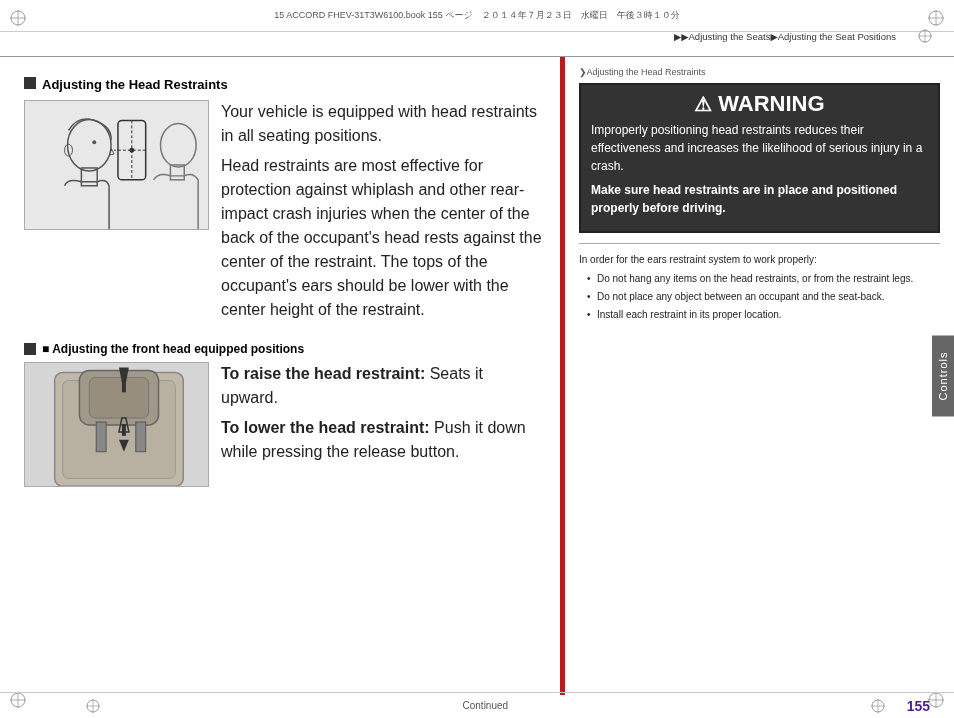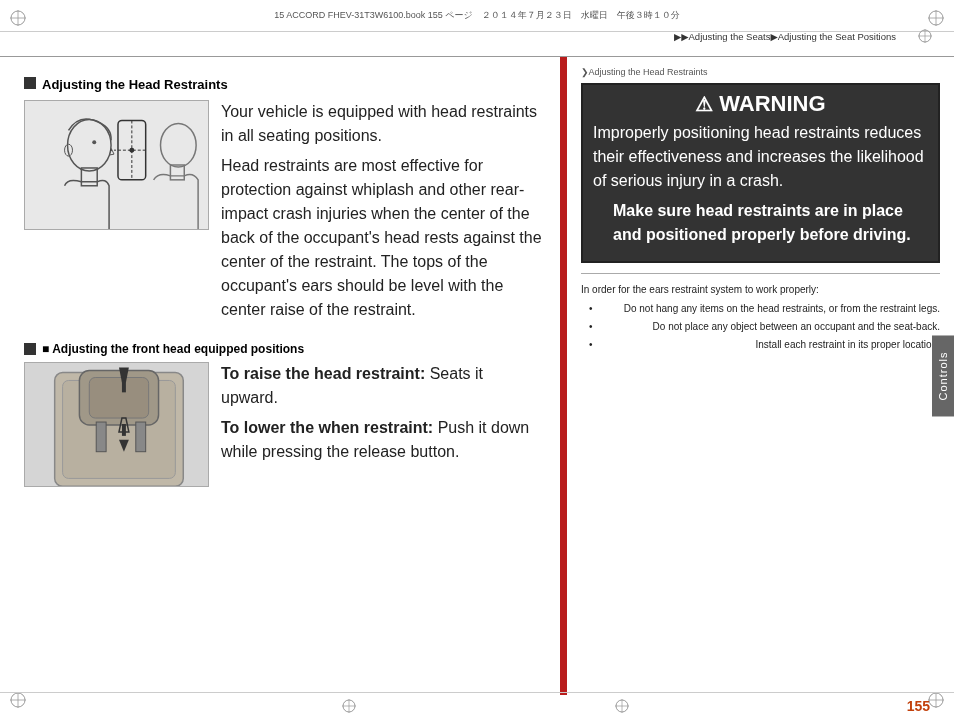--- a/index.html
+++ b/index.html
@@ -58,21 +58,21 @@
     
     .left-column {
       width: 560px;
       padding: 16px 16px 10px 24px;
       position: relative;
     }
 
     
     .right-column {
       width: 394px;
-      border-left: 7px solid #b91c1c;
+      border-left: 5px solid #b91c1c;
       padding: 10px 14px 10px 14px;
       position: relative;
     }
 
     
     .section-heading {
       display: flex;
       font-size: 13px;
       font-weight: bold;
       margin-bottom: 8px;
@@ -147,32 +147,31 @@
       margin-bottom: 4px;
       gap: 6px;
     }
 
     .warning-triangle {
       color: #fff;
       font-size: 20px;
     }
 
     .warning-text {
-      font-size: 16px;
+      font-size: 12px;
       line-height: 1.5;
       color: #fff;
     }
 
     .warning-text p {
       margin-bottom: 6px;
     }
 
     .warning-text .bold-text {
       font-weight: bold;
-      margin-left: 20px;
     }
 
     
     .info-section {
       font-size: 10px;
       line-height: 1.5;
       color: #222;
       border-top: 1px solid #aaa;
       padding-top: 8px;
     }
@@ -184,21 +183,20 @@
     .info-list {
       list-style: none;
       padding-left: 8px;
     }
 
     .info-list li {
       position: relative;
       padding-left: 10px;
       margin-bottom: 3px;
       font-size: 10px;
-      text-align: right;
     }
 
     .info-list li::before {
       content: '•';
       position: absolute;
       left: 0;
     }
 
     
     .right-breadcrumb {
@@ -227,21 +225,21 @@
     .footer-continued {
       font-size: 10px;
       color: #555;
       text-align: center;
       flex: 1;
     }
 
     .footer-page-number {
       font-size: 14px;
       font-weight: bold;
-      color: #c2410c;
+      color: #4c1d95;
     }
 
     .two-column-layout {
       display: flex;
       gap: 12px;
       margin-bottom: 10px;
     }
 
     .column-left {
       flex: 0 0 185px;
@@ -356,21 +354,21 @@
               <path d="M130,80 Q135,72 147,76 L161,76 Q170,72 175,80 L175,130" fill="none" stroke="#777" stroke-width="1.5"></path>
 
               <line x1="86" y1="50" x2="94" y2="50" stroke="#333" stroke-width="1" stroke-dasharray="2,2"></line>
             </svg>
           </div>
         </div>
 
         <div class="column-right">
           <div class="text-block">
             <p>Your vehicle is equipped with head restraints in all seating positions.</p>
-            <p>Head restraints are most effective for protection against whiplash and other rear-impact crash injuries when the center of the back of the occupant's head rests against the center of the restraint. The tops of the occupant's ears should be level with the center raise of the restraint.</p>
+            <p>Head restraints are most effective for protection against whiplash and other rear-impact crash injuries when the center of the back of the occupant's head rests against the center of the restraint. The tops of the occupant's ears should be lower with the center height of the restraint.</p>
           </div>
         </div>
       </div>
 
       <div class="sub-section-heading">
         <span class="heading-square"></span>
         <span style="font-size:12px;font-weight:bold;">■ Adjusting the front head equipped positions</span>
       </div>
 
       <div class="two-column-layout">
@@ -399,21 +397,21 @@
           </div>
         </div>
 
         <div class="column-right">
           <div class="text-block">
             <p>
               <strong>To raise the head restraint:</strong>
               <span>Seats it upward.</span>
             </p>
             <p>
-              <strong>To lower the when restraint:</strong>
+              <strong>To lower the head restraint:</strong>
               <span>Push it down while pressing the release button.</span>
             </p>
           </div>
         </div>
       </div>
 
     </div>
 
     <div class="right-column" style="position:relative;">
 
@@ -452,20 +450,21 @@
   <div class="page-footer">
     <div style="width:60px;"></div>
 
     <div style="width:18px;height:18px;">
       <svg viewBox="0 0 18 18" width="18" height="18">
         <circle cx="9" cy="9" r="6" fill="none" stroke="#999" stroke-width="1"></circle>
         <line x1="9" y1="2" x2="9" y2="16" stroke="#999" stroke-width="0.7"></line>
         <line x1="2" y1="9" x2="16" y2="9" stroke="#999" stroke-width="0.7"></line>
       </svg>
     </div>
+    <span class="footer-continued">Continued</span>
     <div style="width:18px;height:18px;">
       <svg viewBox="0 0 18 18" width="18" height="18">
         <circle cx="9" cy="9" r="6" fill="none" stroke="#999" stroke-width="1"></circle>
         <line x1="9" y1="2" x2="9" y2="16" stroke="#999" stroke-width="0.7"></line>
         <line x1="2" y1="9" x2="16" y2="9" stroke="#999" stroke-width="0.7"></line>
       </svg>
     </div>
     <span class="footer-page-number" style="margin-left:20px;">155</span>
   </div>
 

